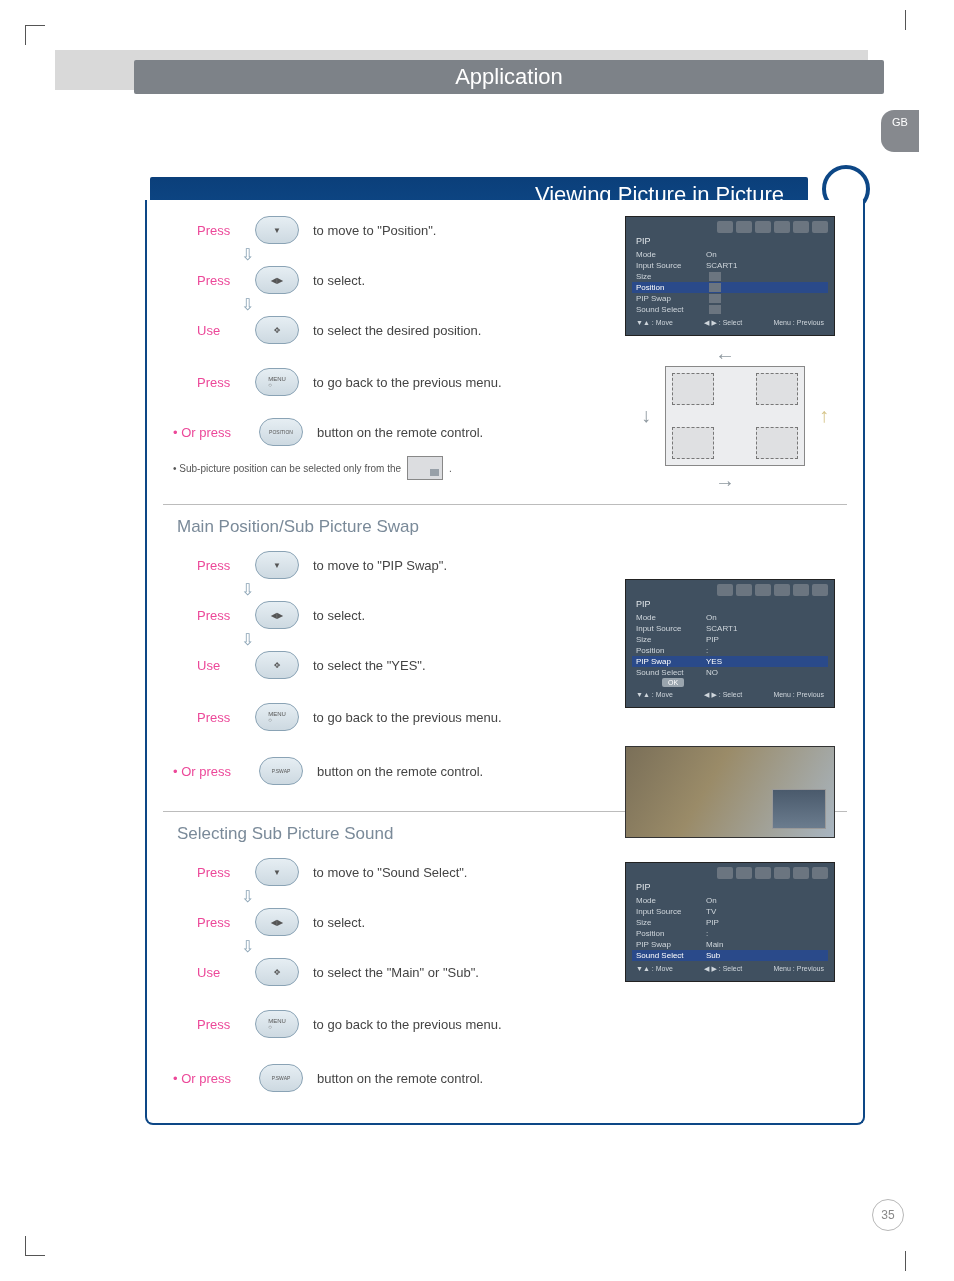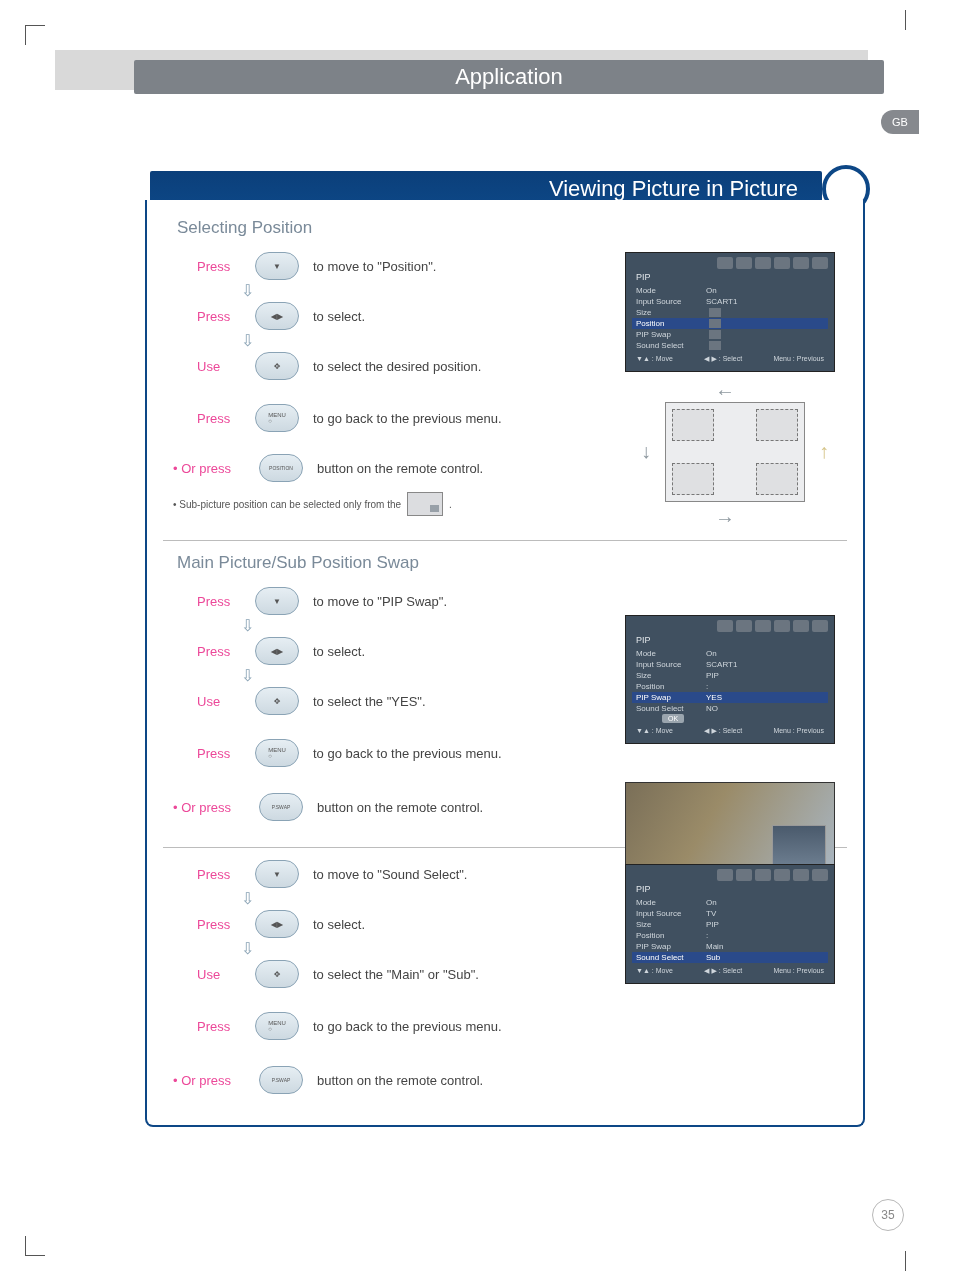--- a/index.html
+++ b/index.html
@@ -31,34 +31,34 @@
     color:#fff;
     font-size:22px;
     text-align:center;
     line-height:34px;
     border-radius:2px;
     margin-left:24px;
   }
   .lang-tab {
     position:absolute;
     top:110px; right:35px;
-    width:38px; height:24px;
+    width:38px; height:42px;
     background:#86898e;
     color:#fff;
     font-size:11px;
     text-align:center;
     line-height:24px;
     border-radius:13px 0 0 13px;
   }
   .blue-title-row {
     position:absolute;
     top:165px; left:150px;
     width:720px;
-    display:flex; align-items:center; justify-content:flex-end;
-    gap:0;
+    display:flex; align-items:flex-end; justify-content:flex-end;
+    gap:14px;
   }
   .blue-title {
     flex:1;
     height:36px;
     background:linear-gradient(#0b3f7a,#0d4786);
     color:#fff;
     font-size:22px;
     line-height:36px;
     padding-right:24px;
     text-align:right;
@@ -234,21 +234,20 @@
 <div class="header-bar">Application</div>
 <div class="lang-tab">GB</div>
 
 <div class="blue-title-row">
   <div class="blue-title">Viewing Picture in Picture</div>
   <div class="circle-big"></div>
 </div>
 
 <div class="content-box">
 
-  <div class="section-title">Selecting Position</div>
   <div style="position:relative;">
 
     <div class="osd-box" style="top:0; right:8px;">
       <div class="osd-header">
           <span></span>
           <span></span>
           <span></span>
           <span></span>
           <span></span>
           <span></span>
@@ -330,21 +329,21 @@
     <div class="note">
       <span>• Sub-picture position can be selected only from the</span>
       <span class="mini-box"></span>
       <span>.</span>
     </div>
     <div style="height:8px;"></div>
   </div>
 
   <hr class="divider">
 
-  <div class="section-title">Main Picture/Sub Position Swap</div>
+  <div class="section-title">Main Position/Sub Picture Swap</div>
   <div style="position:relative;">
 
     <div class="osd-box" style="top:28px; right:8px;">
       <div class="osd-header">
           <span></span>
           <span></span>
           <span></span>
           <span></span>
           <span></span>
           <span></span>
@@ -413,20 +412,21 @@
     <div class="step-row" style="margin-left:6px;">
       <span class="step-label" style="width:86px;">• Or press</span>
       <span class="btn-oval" style="font-size:5px;">P.SWAP</span>
       <span class="step-text">button on the remote control.</span>
     </div>
     <div style="height:8px;"></div>
   </div>
 
   <hr class="divider">
 
+  <div class="section-title">Selecting Sub Picture Sound</div>
   <div style="position:relative;">
 
     <div class="osd-box" style="top:4px; right:8px;">
       <div class="osd-header">
           <span></span>
           <span></span>
           <span></span>
           <span></span>
           <span></span>
           <span></span>

